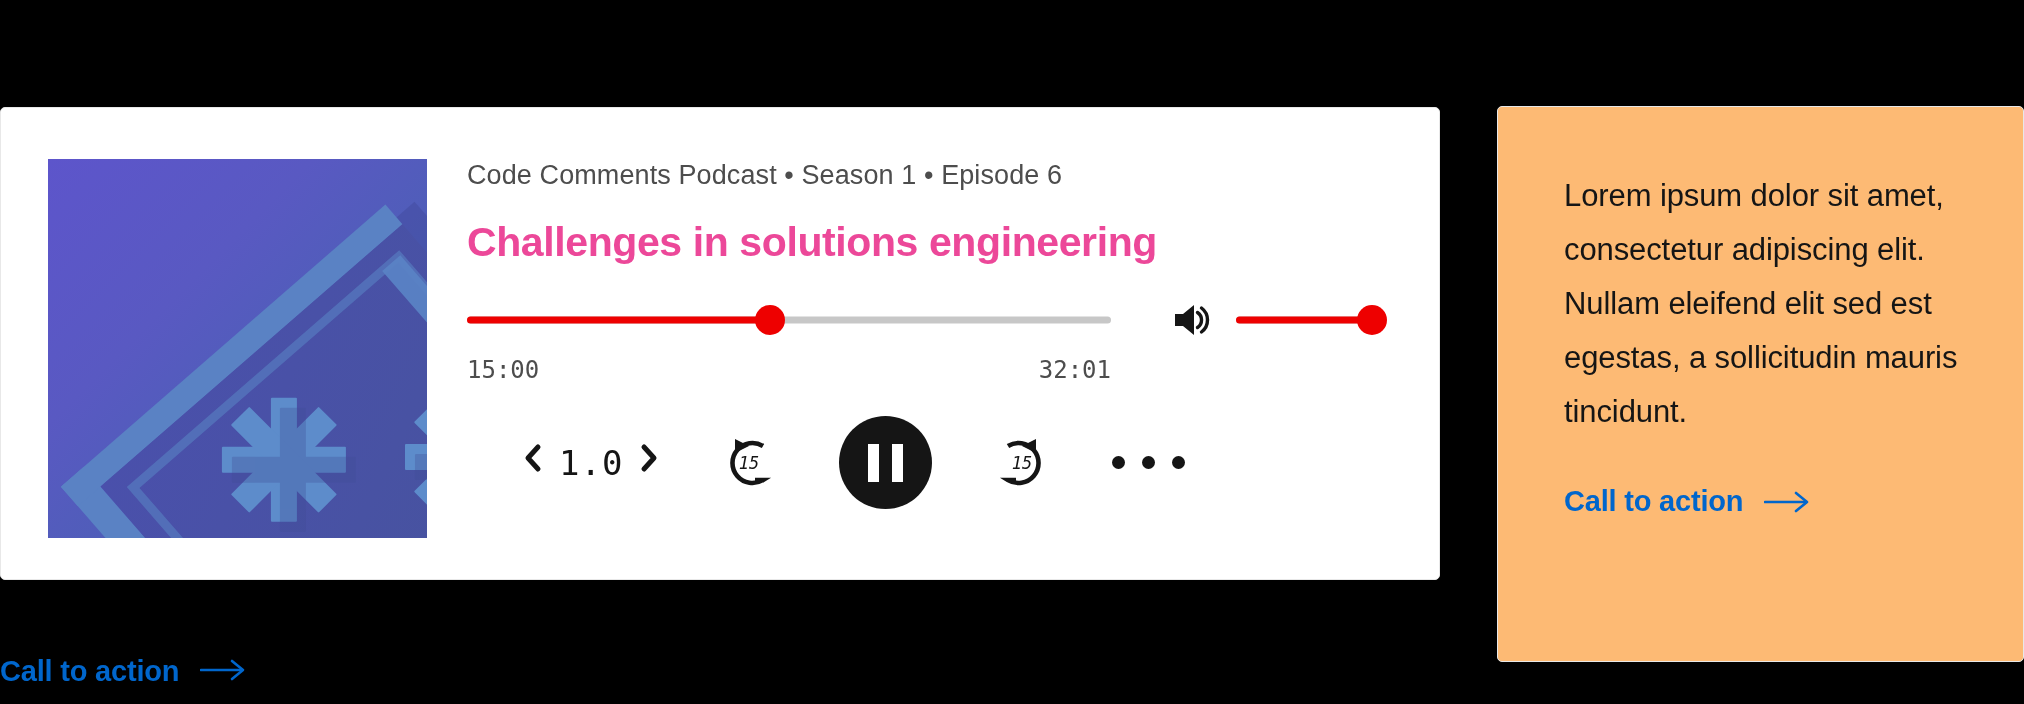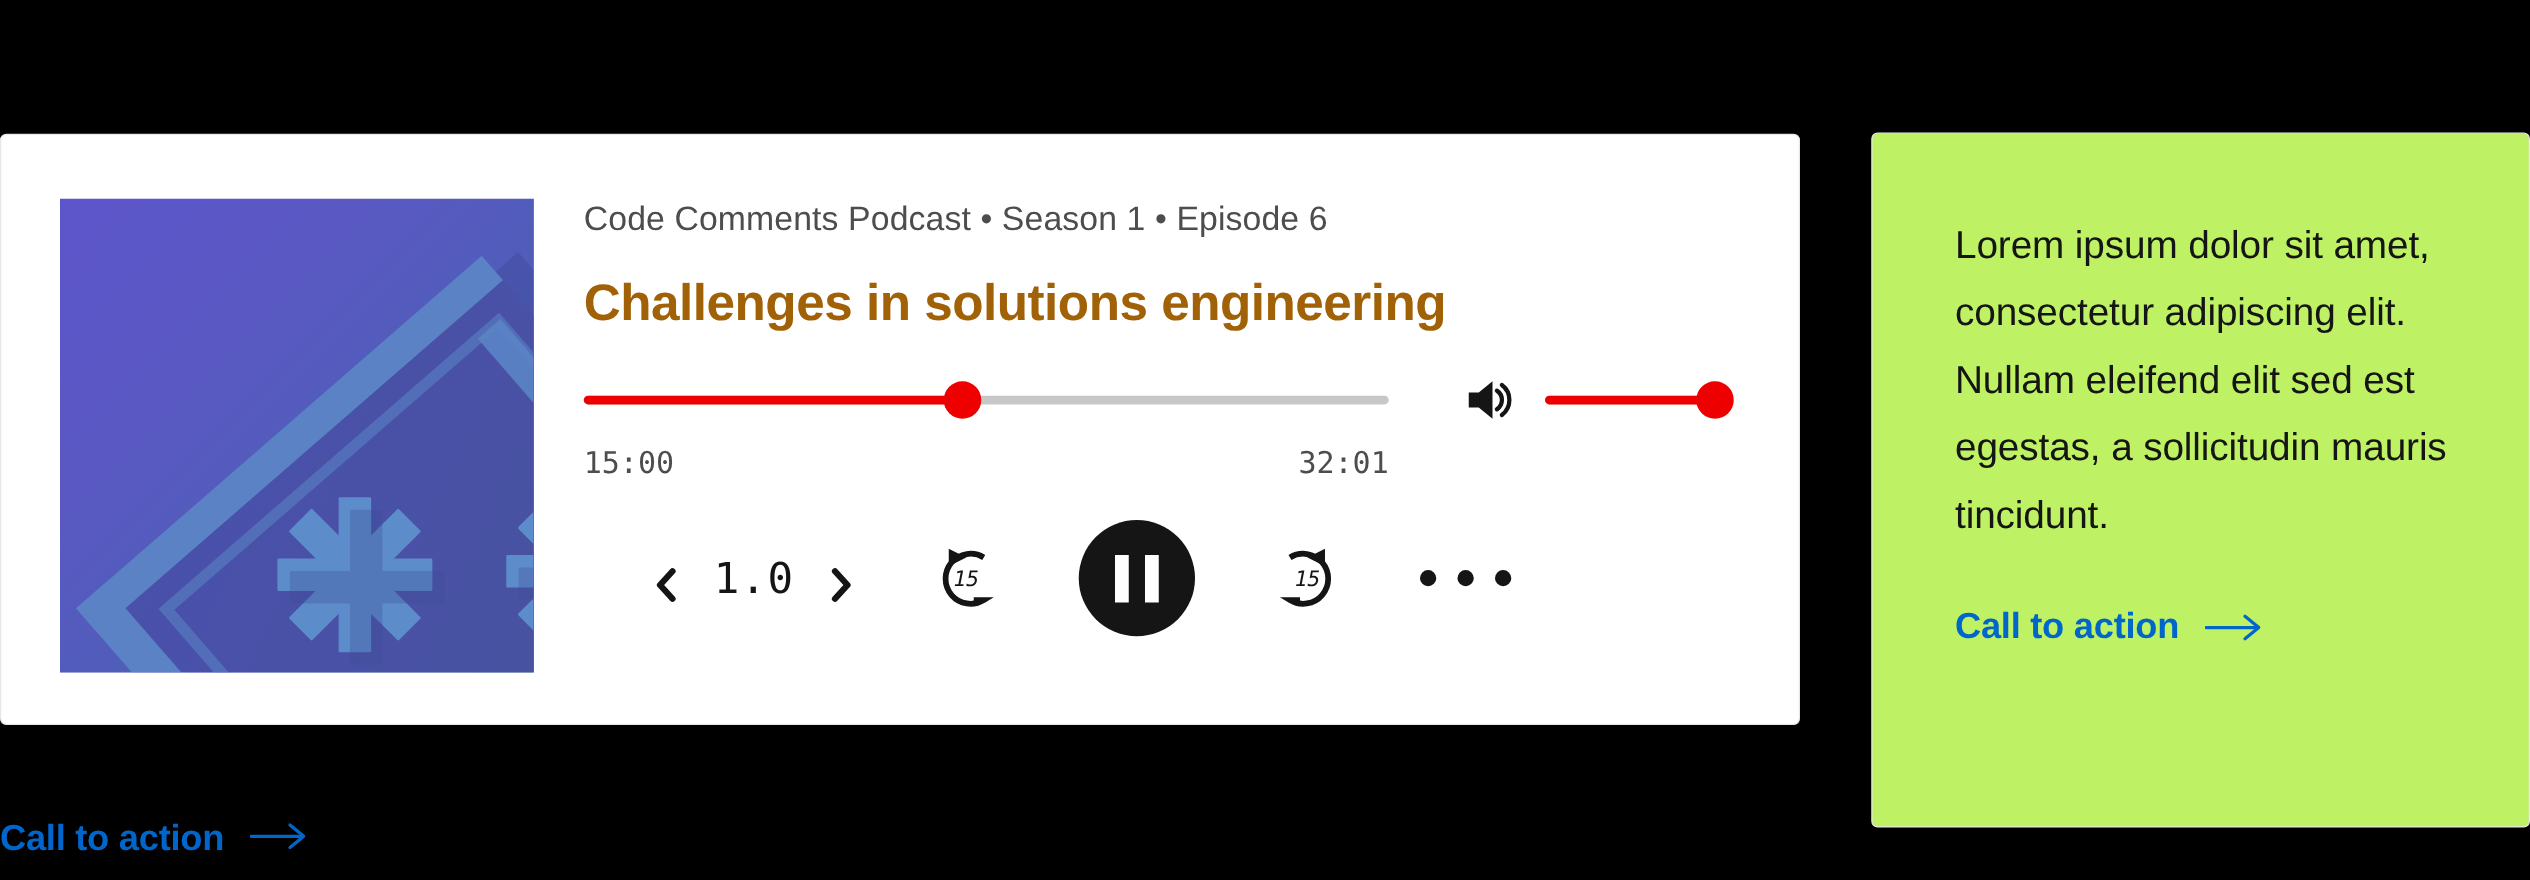--- a/index.html
+++ b/index.html
@@ -42,21 +42,21 @@
     line-height:33px;
     color:#4d4d4d;
     letter-spacing:.1px;
     white-space:nowrap;
   }
   .episode-title{
     margin-top:26px;
     font-size:41px;
     line-height:48px;
     font-weight:700;
-    color:#a16207;
+    color:#ec4899;
     letter-spacing:-.4px;
     white-space:nowrap;
   }
 
   
   .slider-row{
     margin-top:36px;
     display:flex; align-items:center;
   }
   .progress-wrap{
@@ -130,22 +130,22 @@
     letter-spacing:0px;
   }
 
   
   .controls{
     margin-top:32px;
     width:780px;
     display:flex; align-items:center;
   }
   .speed{
-    display:flex; align-items:flex-end;
-    gap:28px;
+    display:flex; align-items:flex-start;
+    gap:16px;
     margin-left:56px;
     color:#151515;
     cursor:pointer;
   }
   .speed-value{
     font-family:"DejaVu Sans Mono", monospace;
     font-size:34px; font-weight:400; color:#151515;
     letter-spacing:1px;
   }
   .chev{ width:20px; height:30px; display:block; }
@@ -171,21 +171,21 @@
     margin-left:62px;
     display:flex; gap:17px; align-items:center;
     cursor:pointer;
   }
   .ellipsis i{ width:13px; height:13px; border-radius:50%; background:#151515; display:block; }
 
   
   .side-card{
     position:absolute; left:1497px; top:106px;
     width:527px; height:556px;
-    background:#bef264;
+    background:#fdba74;
     border:1px solid #e8e8e8;
     border-radius:5px;
     box-shadow:0 1px 3px rgba(0,0,0,.10);
     padding:62px 56px 0 66px;
   }
   .side-body{
     font-size:31px;
     line-height:54px;
     color:#151515;
     letter-spacing:-.1px;

